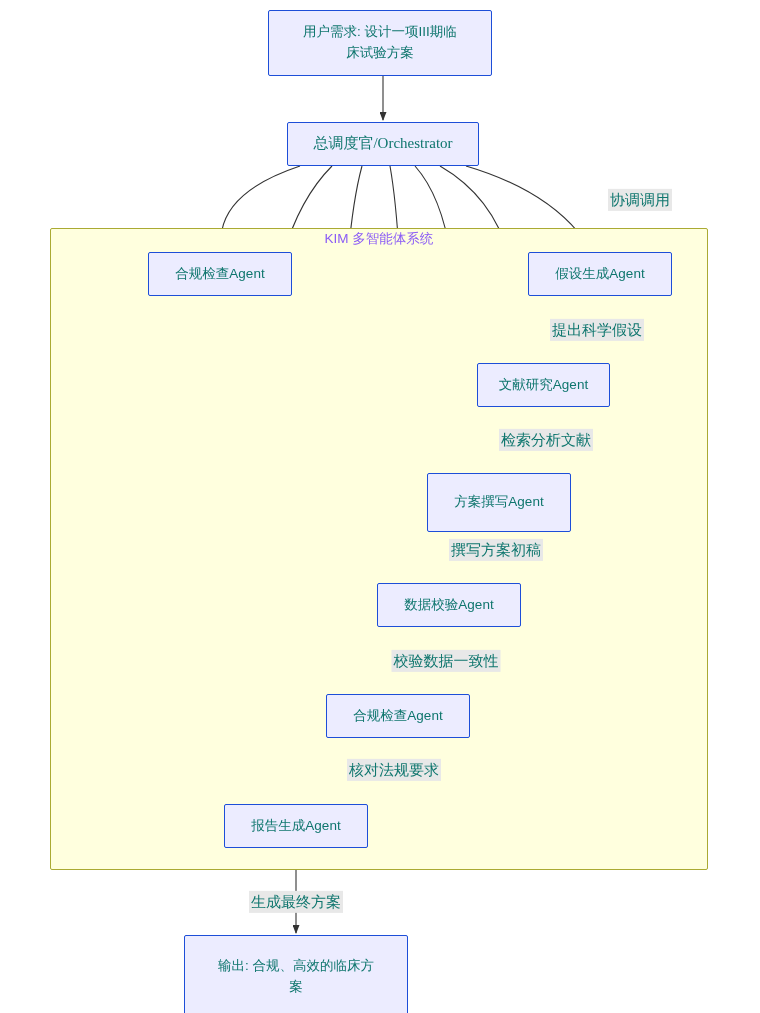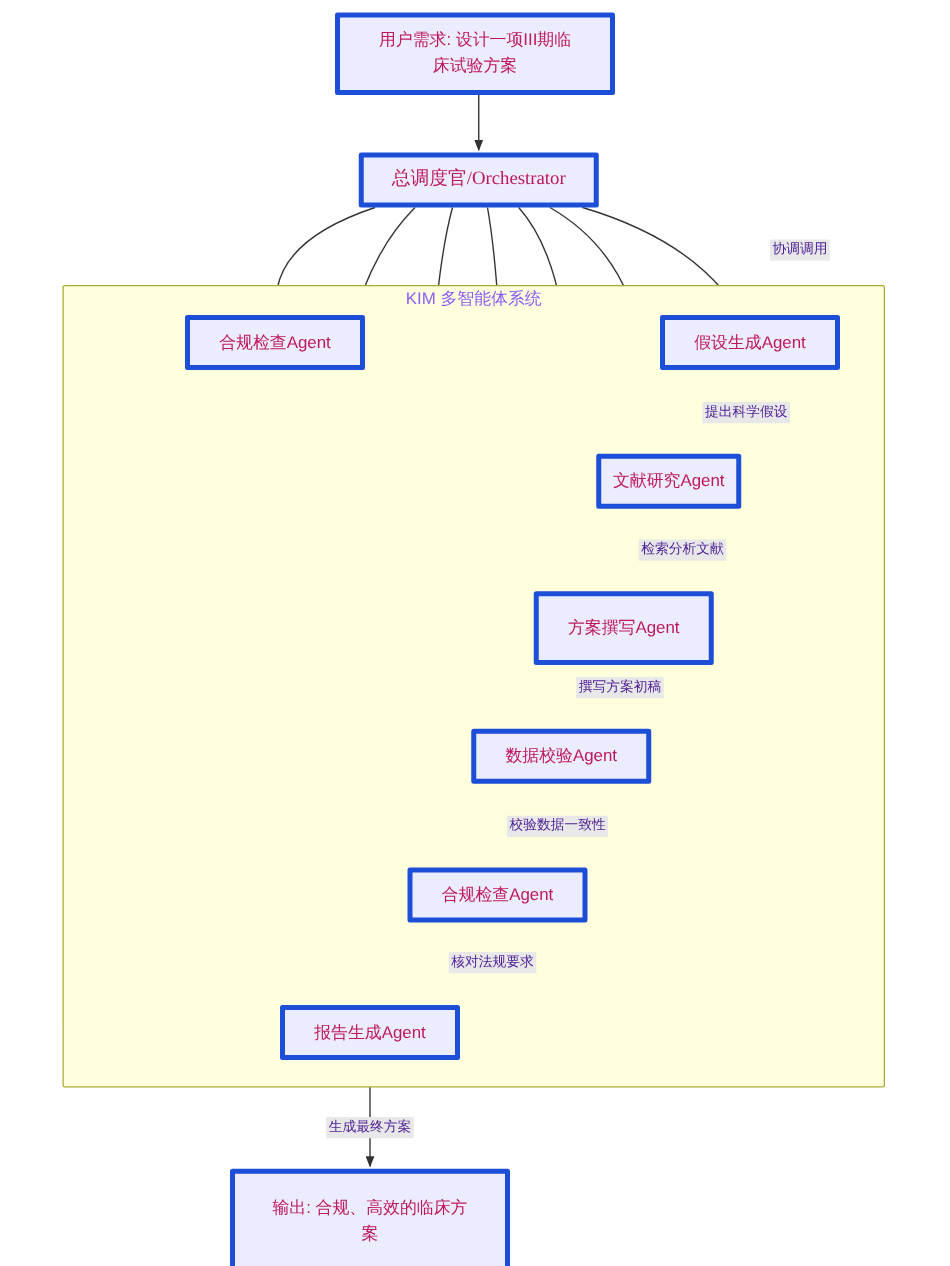--- a/index.html
+++ b/index.html
@@ -19,27 +19,27 @@
     position: absolute;
     left: 0;
     top: 0;
     width: 760px;
     height: 1013px;
   }
   .node {
     position: absolute;
     box-sizing: border-box;
     background: #ececff;
-    border: 4px solid #1d4ed8;
+    border: 1px solid #1d4ed8;
     border-radius: 2px;
     display: flex;
     align-items: center;
     justify-content: center;
     text-align: center;
-    color: #be185d;
+    color: #0f766e;
     font-size: 13.5px;
     line-height: 1.55;
     padding: 4px 8px;
     z-index: 3;
   }
   .node-label {
     display: block;
     white-space: pre-line;
   }
   .cluster {
@@ -55,22 +55,22 @@
     z-index: 2;
     font-size: 13.5px;
     color: #8b5cf6;
     white-space: nowrap;
     transform: translateX(-50%);
   }
   .edge-label {
     position: absolute;
     z-index: 4;
     background: #e8e8e8;
-    color: #4c1d95;
-    font-size: 11px;
+    color: #0f766e;
+    font-size: 15px;
     line-height: 1.35;
     padding: 1px 2px;
     white-space: nowrap;
     transform: translate(-50%, -50%);
   }
   .serif-node .node-label {
     font-family: "Liberation Serif", "DejaVu Serif", serif;
     font-size: 15px;
   }
 </style>
@@ -113,21 +113,21 @@
       </div>
       <div class="node serif-node" style="left: 287px; top: 122px; width: 192px; height: 44px; align-items: center;">
         <span class="node-label">总调度官/Orchestrator</span>
       </div>
       <div class="node" style="left: 148px; top: 252px; width: 144px; height: 44px;">
         <span class="node-label">合规检查Agent</span>
       </div>
       <div class="node" style="left: 528px; top: 252px; width: 144px; height: 44px;">
         <span class="node-label">假设生成Agent</span>
       </div>
-      <div class="node" style="left: 477px; top: 363px; width: 116px; height: 44px;">
+      <div class="node" style="left: 477px; top: 363px; width: 133px; height: 44px;">
         <span class="node-label">文献研究Agent</span>
       </div>
       <div class="node" style="left: 427px; top: 473px; width: 144px; height: 59px;">
         <span class="node-label">方案撰写Agent</span>
       </div>
       <div class="node" style="left: 377px; top: 583px; width: 144px; height: 44px;">
         <span class="node-label">数据校验Agent</span>
       </div>
       <div class="node" style="left: 326px; top: 694px; width: 144px; height: 44px;">
         <span class="node-label">合规检查Agent</span>

